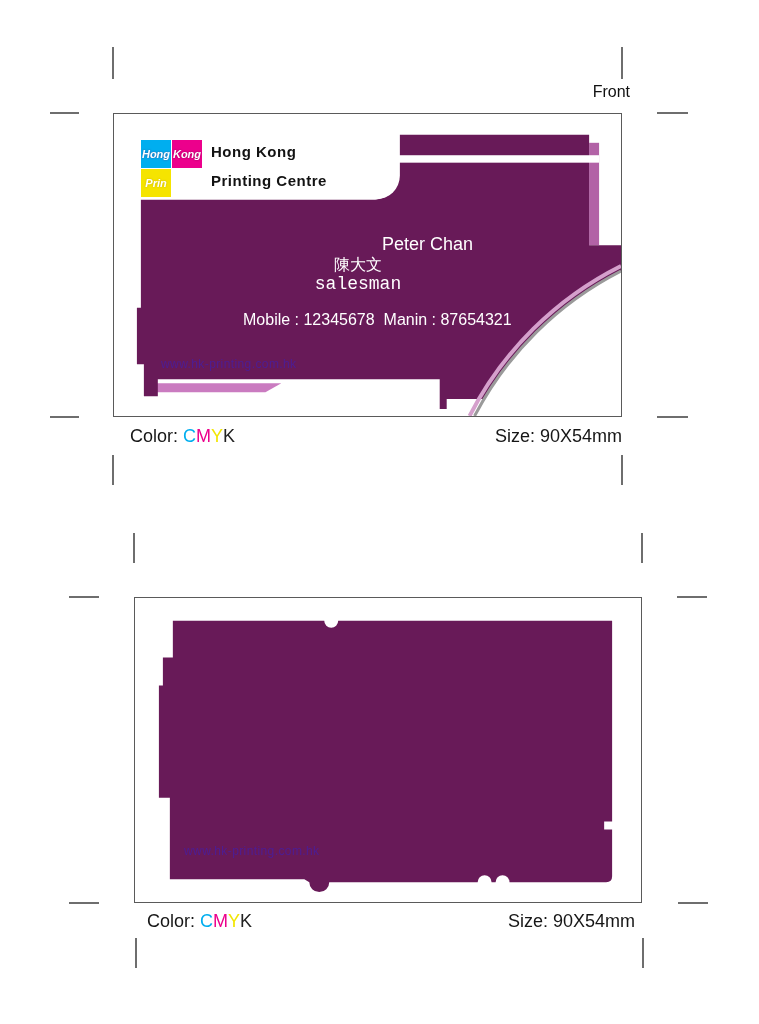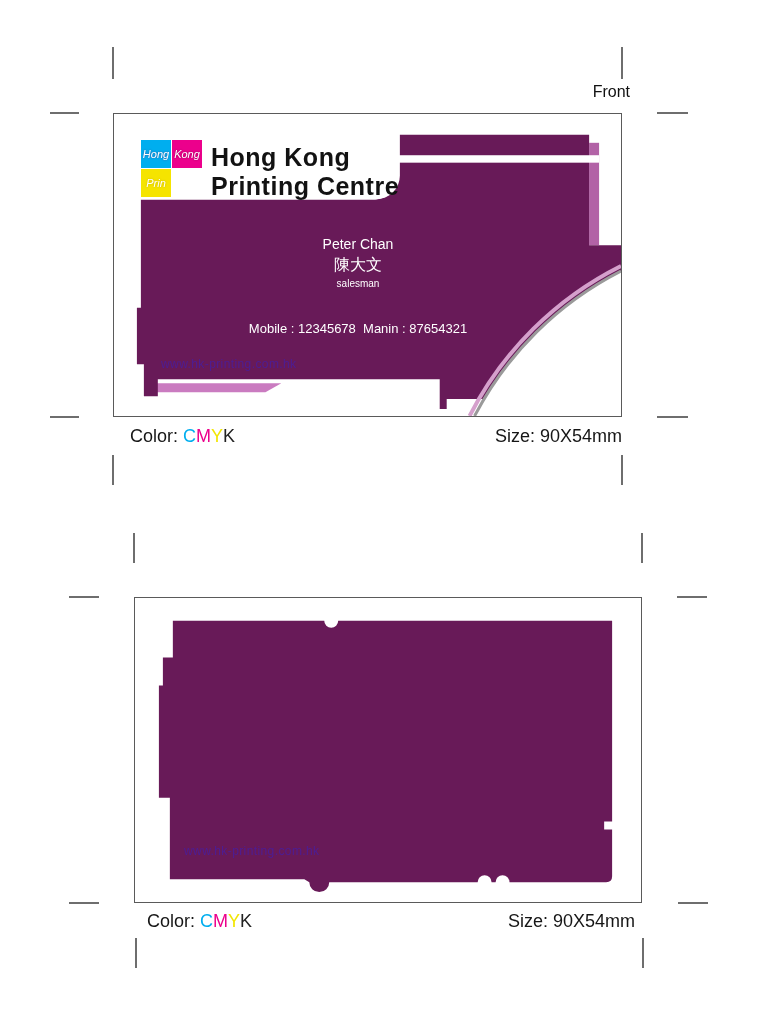--- a/index.html
+++ b/index.html
@@ -16,34 +16,34 @@
   .front-label{left:430px;top:83px;}
   .back-label{left:437px;top:566px;}
   
   .card{position:absolute;background:#fff;border:1.5px solid #5a5a5a;box-sizing:border-box;}
   .front-card{left:113px;top:113px;width:509px;height:304px;}
   .back-card{left:134px;top:597px;width:508px;height:306px;}
   .card svg{position:absolute;left:0;top:0;width:100%;height:100%;}
   
   .logo{position:absolute;left:27px;top:26px;width:61px;height:57px;display:grid;
         grid-template-columns:30px 30px;grid-template-rows:28px 28px;gap:1px;}
-  .tile{display:flex;align-items:center;justify-content:center;font-size:11px;font-weight:normal;
+  .tile{display:flex;align-items:center;justify-content:center;font-size:11px;font-weight:bold;
         font-style:italic;color:#fff;overflow:hidden;}
   .tile-0{background:var(--logo-cyan);text-shadow:0 0 2px rgba(120,0,90,.55);}
   .tile-1{background:var(--logo-magenta);text-shadow:0 0 2px rgba(60,0,40,.5);}
   .tile-2{background:var(--logo-yellow);text-shadow:0 0 2px rgba(190,160,0,.8);}
   .tile-3{background:var(--logo-black);margin-top:29px;}
-  .co-line{position:absolute;left:97px;font-size:25px;font-weight:bold;color:#121212;letter-spacing:.5px;white-space:nowrap;}
+  .co-line{position:absolute;left:97px;font-size:15px;font-weight:bold;color:#121212;letter-spacing:.5px;white-space:nowrap;}
   .co1{top:29px;}
   .co2{top:58px;text-align:center;}
   .person{position:absolute;left:129px;top:120px;width:230px;text-align:center;color:#fff;}
-  .pname{font-size:14px;line-height:21px;}
+  .pname{font-size:18px;line-height:21px;text-align:right;}
   .pcjk{font-size:16px;line-height:20px;}
-  .ptitle{font-size:10px;line-height:18px;}
-  .pphone{font-size:13px;line-height:15px;margin-top:28px;white-space:nowrap;}
+  .ptitle{font-size:18px;line-height:18px;font-family:Liberation Mono, monospace;}
+  .pphone{font-size:16px;line-height:15px;margin-top:19px;white-space:nowrap;}
   .site{position:absolute;color:#4c1d95;font-size:12px;letter-spacing:.4px;white-space:nowrap;}
   .front-site{left:47px;top:243px;}
   .back-site{left:49px;top:246px;}
   
   .meta{position:absolute;font-size:18px;color:#161616;white-space:nowrap;}
   .front-color{left:130px;top:426px;}
   .back-color{left:147px;top:911px;}
   .size{width:222px;text-align:right;}
   .front-size{left:400px;top:426px;}
   .back-size{left:413px;top:911px;}

